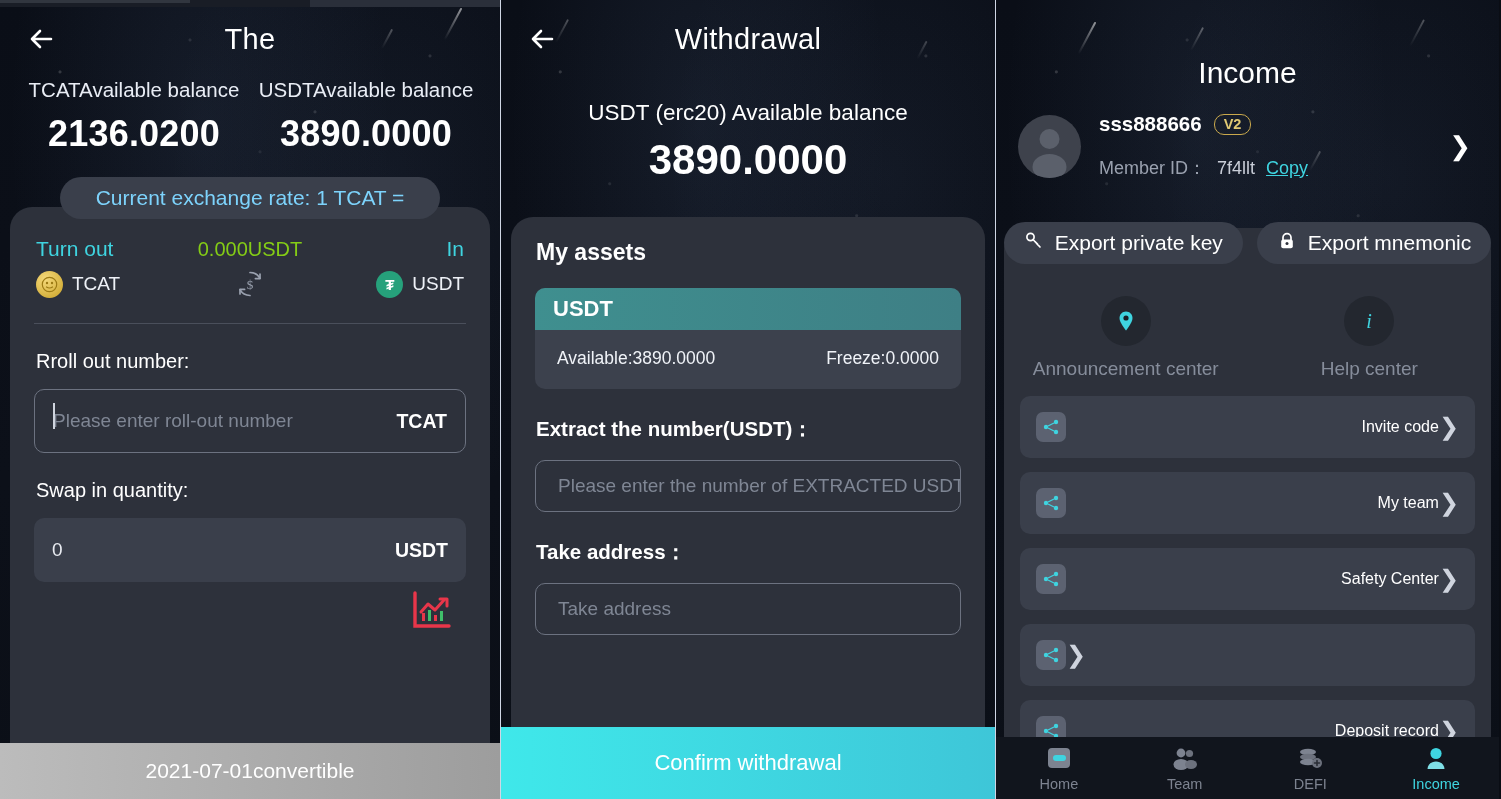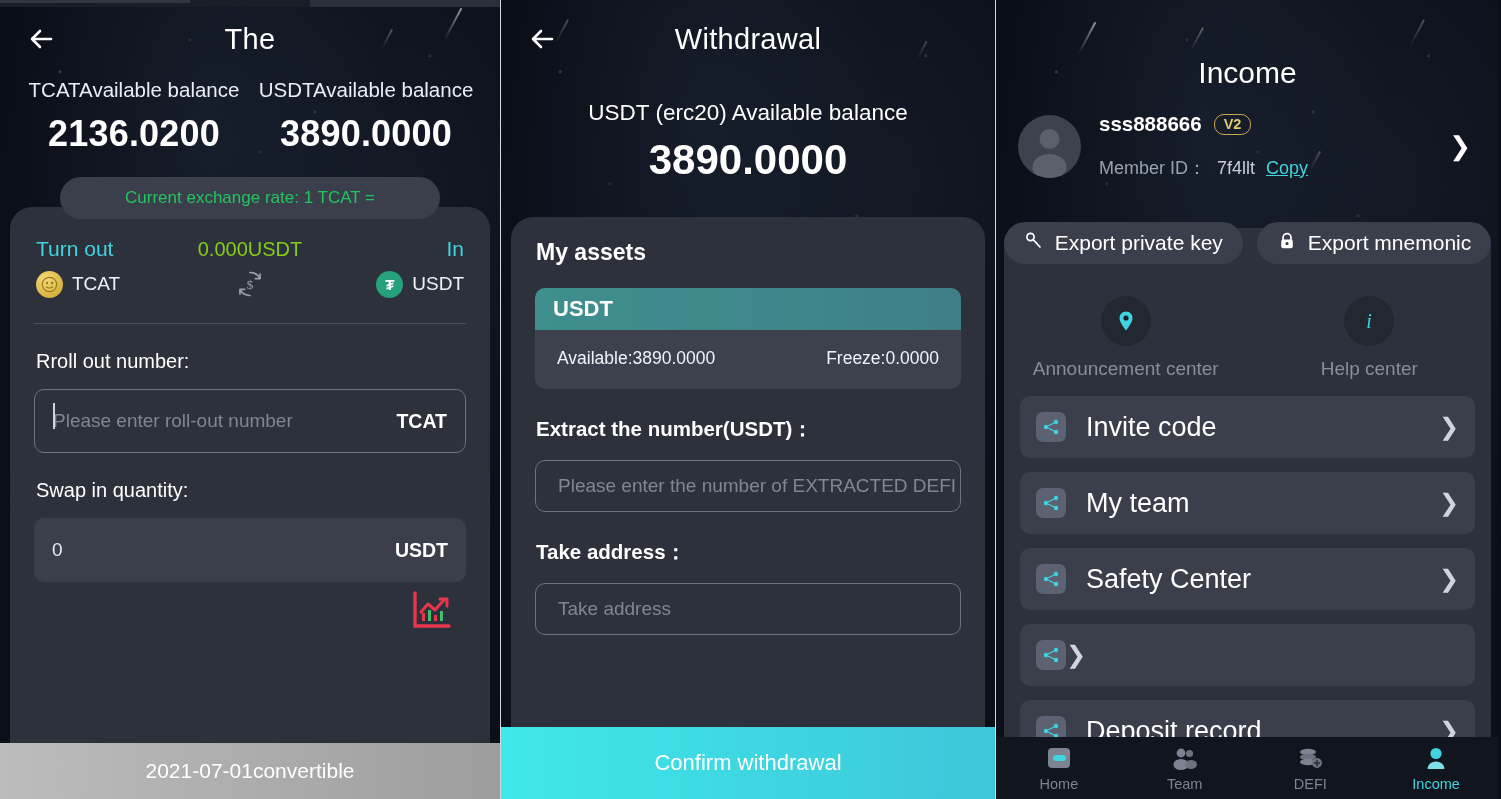--- a/index.html
+++ b/index.html
@@ -49,21 +49,21 @@
   .nav-title { width: 100%; text-align: center; color: #fff; font-size: 29px; font-weight: 400; letter-spacing: .3px; }
 
   
   .bal-row { position: relative; z-index: 5; display: flex; padding: 0 18px; }
   .bal-col { flex: 1; text-align: center; }
   .bal-label { color: #e9edf5; font-size: 20.5px; font-weight: 400; }
   .bal-value { color: #fff; font-size: 36px; font-weight: 700; margin-top: 11px; letter-spacing: .2px; }
 
   .rate-pill { position: relative; z-index: 12; margin: 22px auto 0; width: 380px; height: 42px;
       background: #3a3f4b; border-radius: 21px; display: flex; align-items: center; justify-content: center;
-      color: #22c55e; font-size: 17px; }
+      color: #7dd3fc; font-size: 21px; }
 
   .sheet { position: absolute; left: 10px; right: 10px; top: 207px; bottom: 56px;
       background: #2d313b; border-radius: 22px 22px 0 0; z-index: 8; }
 
   .swap-head { display: flex; align-items: center; padding: 30px 26px 0; }
   .swap-head .c-left  { width: 150px; }
   .swap-head .c-mid   { flex: 1; text-align: center; }
   .swap-head .c-right { width: 150px; text-align: right; }
   .turn-out { color: #3fd4e0; font-size: 21px; }
   .mid-amt  { color: #84cc16; font-size: 20px; }
@@ -157,21 +157,21 @@
   .center-item { flex: 1; text-align: center; cursor: pointer; }
   .center-ico { width: 50px; height: 50px; border-radius: 50%; background: #23272f; margin: 0 auto;
      display: flex; align-items: center; justify-content: center; }
   .center-lbl { color: #868d9b; font-size: 19px; margin-top: 12px; }
 
   .menu-list { padding: 16px 16px 0; }
   .menu-row { background: #3a3f4b; border-radius: 10px; height: 62px; margin-bottom: 14px;
      display: flex; align-items: center; padding: 0 16px; cursor: pointer; }
   .menu-ico { width: 30px; height: 30px; border-radius: 7px; background: #5c6271; flex: none;
      display: flex; align-items: center; justify-content: center; }
-  .menu-lbl { color: #fff; font-size: 27px; margin-left: 20px; flex: 1; }
+  .menu-lbl { color: #fff; font-size: 16px; margin-left: 20px; flex: 1; text-align: right; }
   .menu-chev { color: #cfd4de; font-size: 24px; font-weight: 300; }
 
   .tabbar { position: absolute; left: 0; right: 0; bottom: 0; height: 62px; z-index: 30;
      background: #11151d; display: flex; align-items: center; }
   .tab { flex: 1; text-align: center; cursor: pointer; }
   .tab-ico { height: 30px; display: flex; align-items: center; justify-content: center; }
   .tab-lbl { font-size: 14.5px; color: #7d8390; margin-top: 2px; }
   .tab.active .tab-lbl { color: #3fd4e0; }
 </style>
 </head>
@@ -302,21 +302,21 @@
         <div class="asset-card-head">
           <span class="asset-sym">USDT</span>
         </div>
         <div class="asset-sub">
           <span>Available:3890.0000</span>
           <span>Freeze:0.0000</span>
         </div>
       </div>
 
       <div class="p2-label">Extract the number(USDT)：</div>
-      <div class="p2-field">Please enter the number of EXTRACTED DEFI</div>
+      <div class="p2-field">Please enter the number of EXTRACTED USDT</div>
 
       <div class="p2-label">Take address：</div>
       <div class="p2-field">Take address</div>
     </div>
 
     <div class="confirm-btn">Confirm withdrawal</div>
   </div>
 
   <div class="panel panel-3">
     <div class="starfield">

